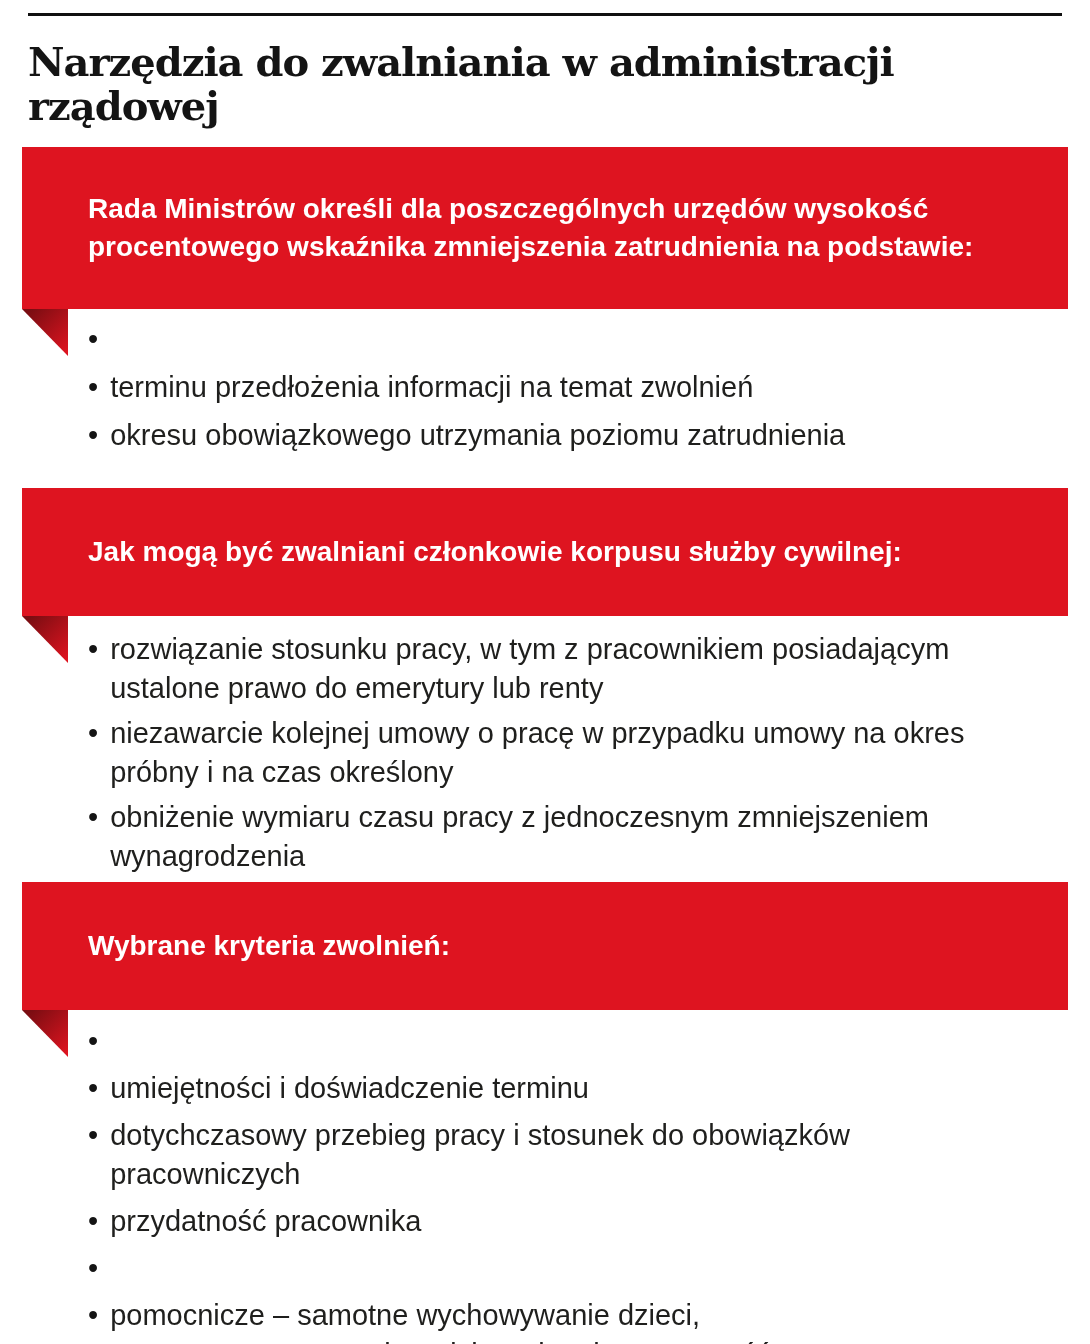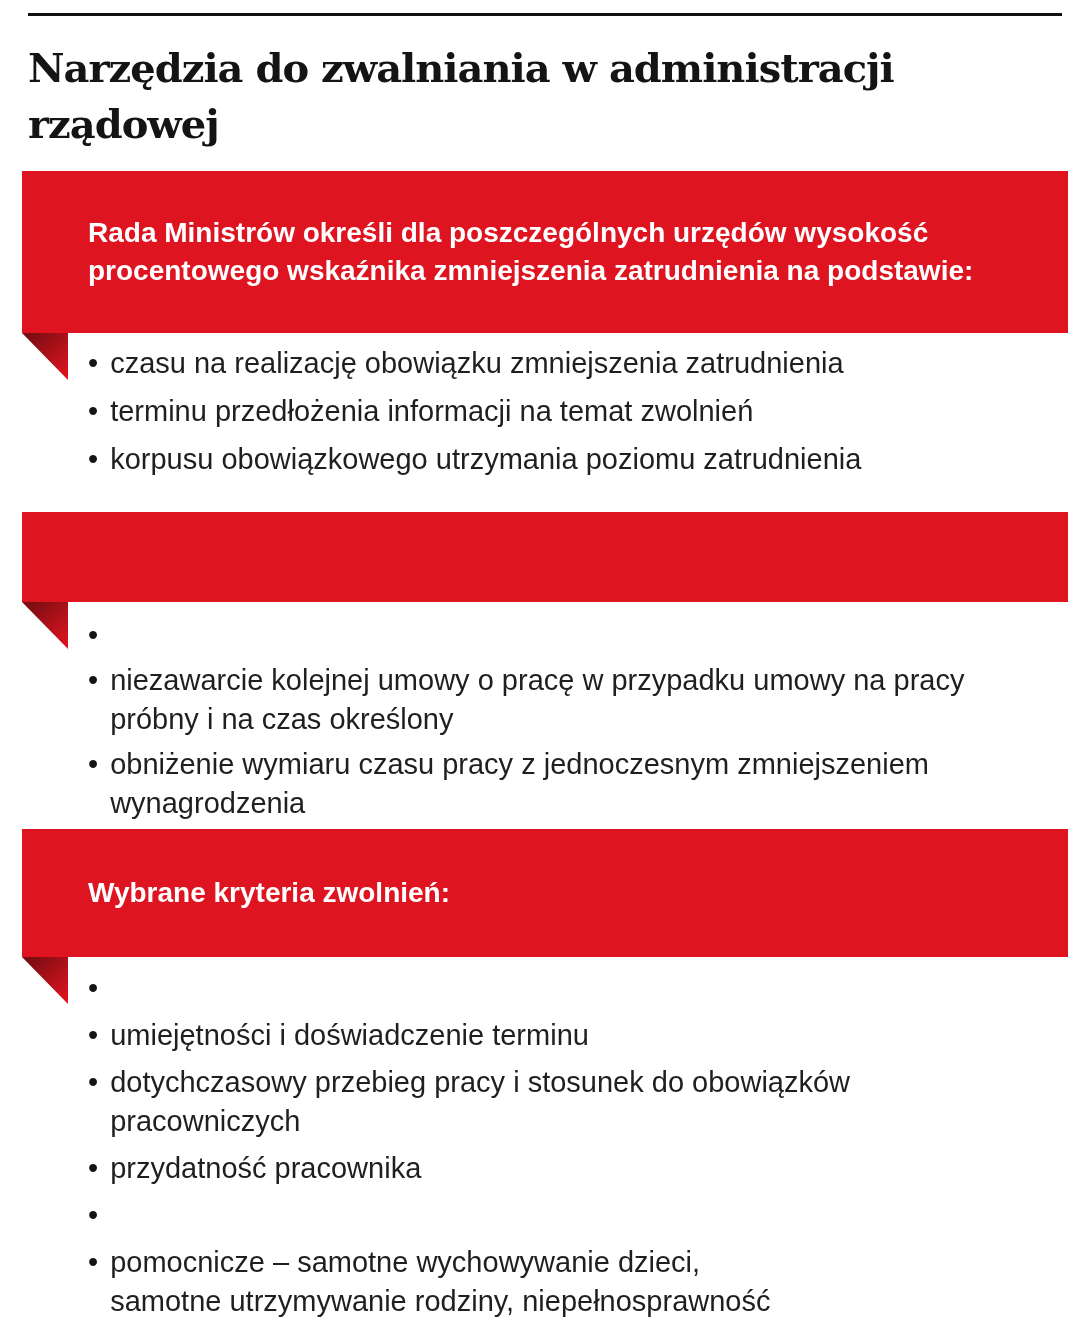--- a/index.html
+++ b/index.html
@@ -3,21 +3,21 @@
 <meta charset="utf-8">
 <style>
   html, body { margin:0; padding:0; }
   body {
     width:1090px; height:1344px; background:#ffffff; overflow:hidden;
     font-family:"Liberation Sans", sans-serif; position:relative;
   }
   .top-rule { margin:13px 28px 0 28px; height:3px; background:#101010; }
   .page-title {
     margin:24px 28px 0 28px; font-family:"DejaVu Serif","Liberation Serif",serif;
-    font-weight:bold; font-size:40px; line-height:56px; letter-spacing:-1px; color:#141414;
+    font-weight:bold; font-size:40px; line-height:44px; letter-spacing:-1px; color:#141414;
   }
   .band {
     position:relative; margin-left:22px; width:1046px; box-sizing:border-box;
     background:var(--band-red); color:#ffffff; font-weight:bold; font-size:28px;
     line-height:38px; padding:5px 20px 5px 66px; white-space:pre-line;
   }
   .band.single { padding-top:7px; padding-bottom:7px; }
   .band1 { margin-top:19px; }
   .band2 { margin-top:33px; }
   .band3 { }
@@ -50,42 +50,44 @@
 <h1 class="page-title">Narzędzia do zwalniania w administracji rządowej</h1>
 
 <div class="band band1">
   <span>Rada Ministrów określi dla poszczególnych urzędów wysokość
 procentowego wskaźnika zmniejszenia zatrudnienia na podstawie:</span>
   <div class="fold"></div>
 </div>
 <ul class="bullets b1">
   <li>
     <span class="dot">•</span>
-    <span class="item-text">czasu na realizację obowiązku zmniejszenia zatrudnienia</span>
   </li>
   <li>
     <span class="dot">•</span>
     <span class="item-text">terminu przedłożenia informacji na temat zwolnień</span>
   </li>
   <li>
     <span class="dot">•</span>
-    <span class="item-text">korpusu obowiązkowego utrzymania poziomu zatrudnienia</span>
+    <span class="item-text">okresu obowiązkowego utrzymania poziomu zatrudnienia</span>
   </li>
 </ul>
 
 <div class="band band2 single">
+  <span>Jak mogą być zwalniani członkowie korpusu służby cywilnej:</span>
   <div class="fold"></div>
 </div>
 <ul class="bullets b2">
   <li>
     <span class="dot">•</span>
+    <span class="item-text">rozwiązanie stosunku pracy, w tym z pracownikiem posiadającym
+ustalone prawo do emerytury lub renty</span>
   </li>
   <li>
     <span class="dot">•</span>
-    <span class="item-text">niezawarcie kolejnej umowy o pracę w przypadku umowy na pracy
+    <span class="item-text">niezawarcie kolejnej umowy o pracę w przypadku umowy na okres
 próbny i na czas określony</span>
   </li>
   <li>
     <span class="dot">•</span>
     <span class="item-text">obniżenie wymiaru czasu pracy z jednoczesnym zmniejszeniem
 wynagrodzenia</span>
   </li>
 </ul>
 
 <div class="band band3 single">

